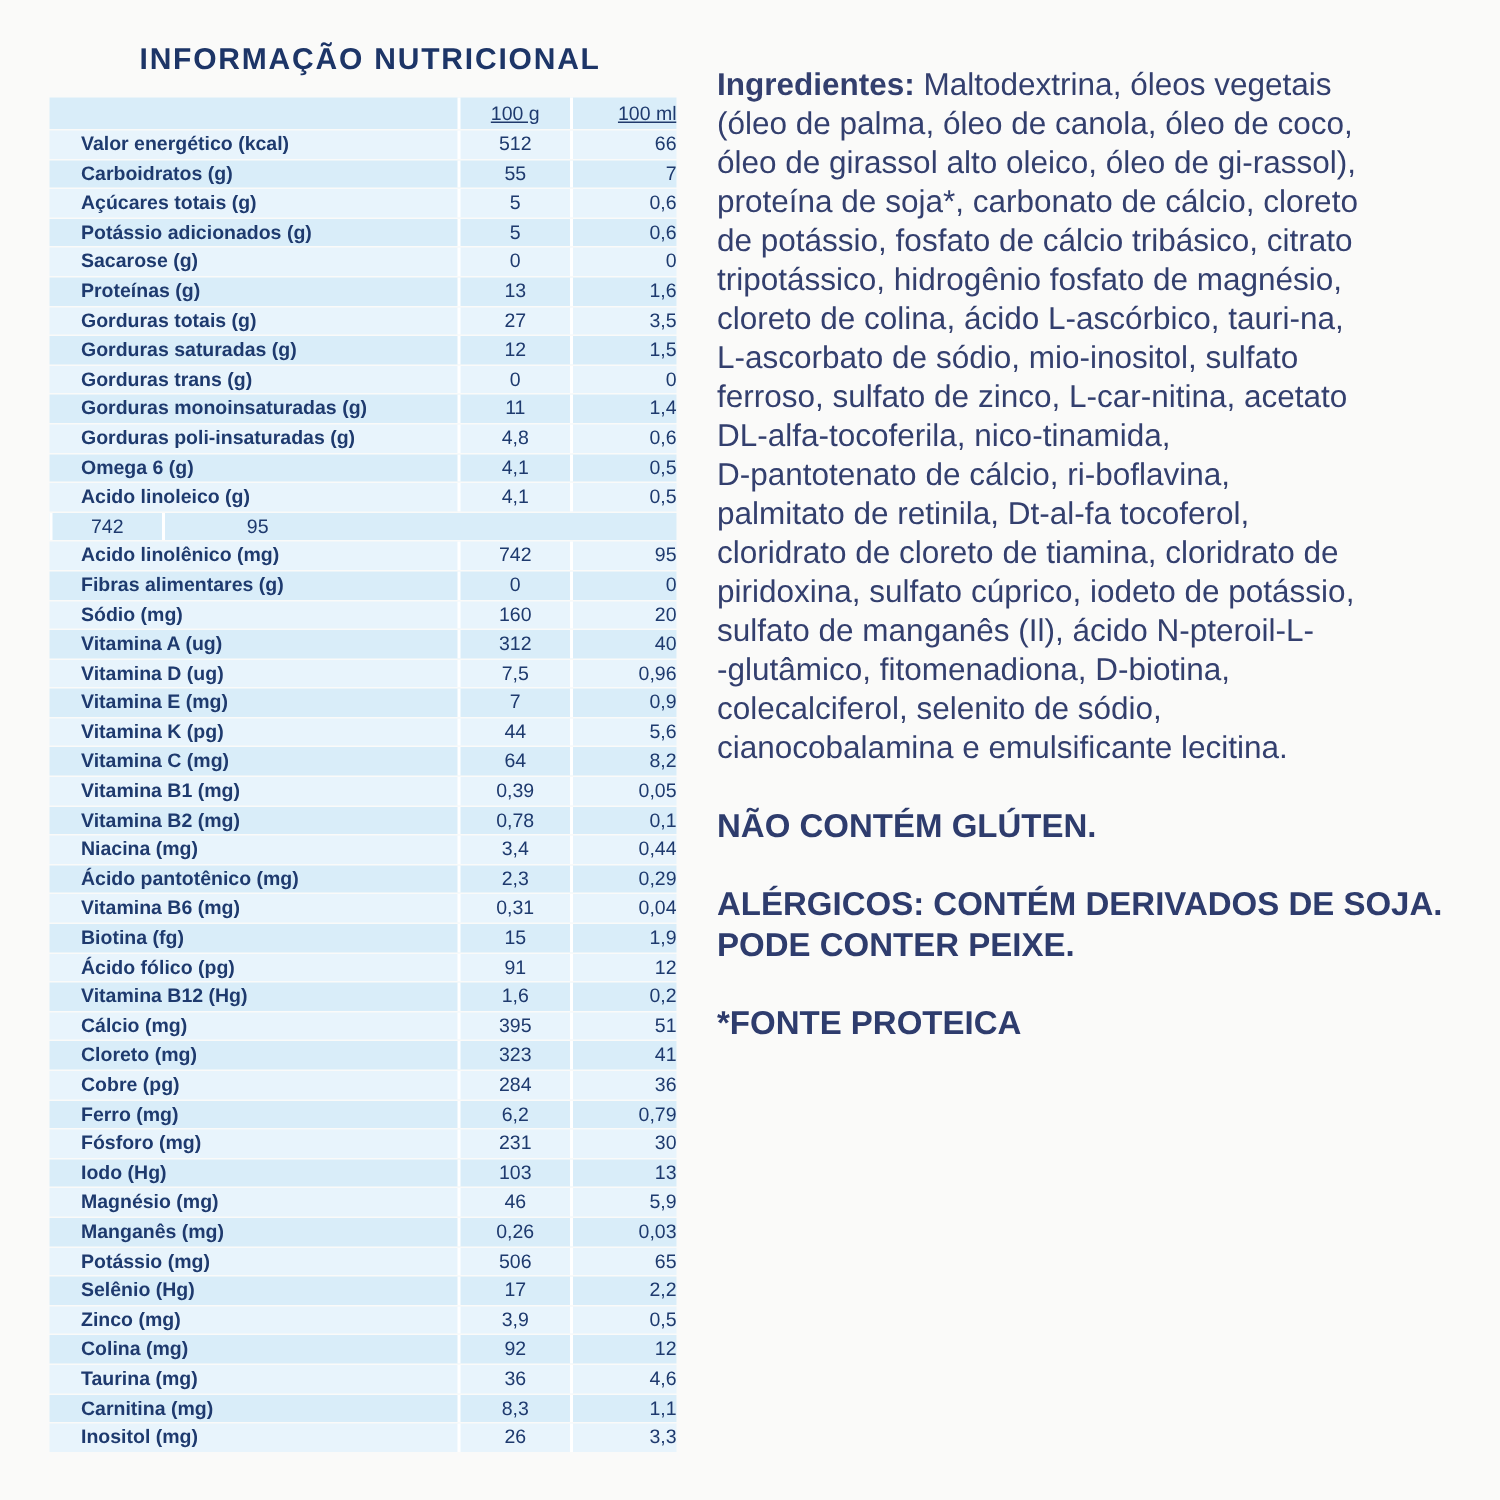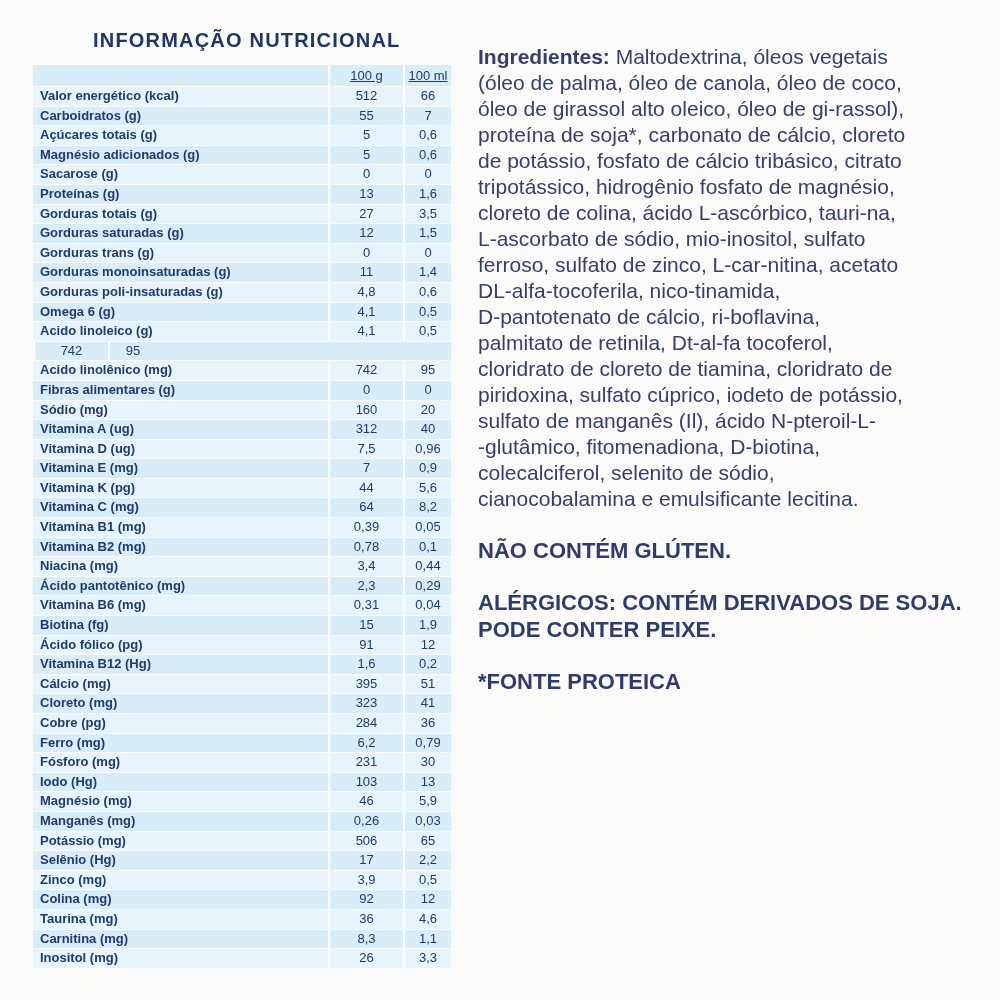--- a/index.html
+++ b/index.html
@@ -56,30 +56,30 @@
     box-sizing: border-box;
     font-size: 13px;
     line-height: 18.6px;
     color: #1e3a6e;
     overflow: hidden;
     white-space: nowrap;
   }
   .t-header .cell { line-height: 21px; font-weight: 700; }
   .cell.label {
     flex: 1 1 auto;
-    padding-left: 7px;
+    padding-left: 21px;
     font-weight: 700;
   }
   .cell.val {
     width: 75px;
     text-align: center;
     border-left: 2px solid #ffffff;
     font-weight: 400;
   }
-  .cell.val.ml { width: 48px; }
+  .cell.val.ml { width: 71px; text-align: right; }
   
   .right-col {
     position: absolute;
     left: 478px;
     top: 44px;
     width: 520px;
     color: #333f6e;
   }
   .ingredients {
     margin: 0;
@@ -120,21 +120,21 @@
           <div class="cell label">Carboidratos (g)</div>
           <div class="cell val">55</div>
           <div class="cell val ml">7</div>
         </div>
         <div class="trow">
           <div class="cell label">Açúcares totais (g)</div>
           <div class="cell val">5</div>
           <div class="cell val ml">0,6</div>
         </div>
         <div class="trow">
-          <div class="cell label">Magnésio adicionados (g)</div>
+          <div class="cell label">Potássio adicionados (g)</div>
           <div class="cell val">5</div>
           <div class="cell val ml">0,6</div>
         </div>
         <div class="trow">
           <div class="cell label">Sacarose (g)</div>
           <div class="cell val">0</div>
           <div class="cell val ml">0</div>
         </div>
         <div class="trow">
           <div class="cell label">Proteínas (g)</div>

